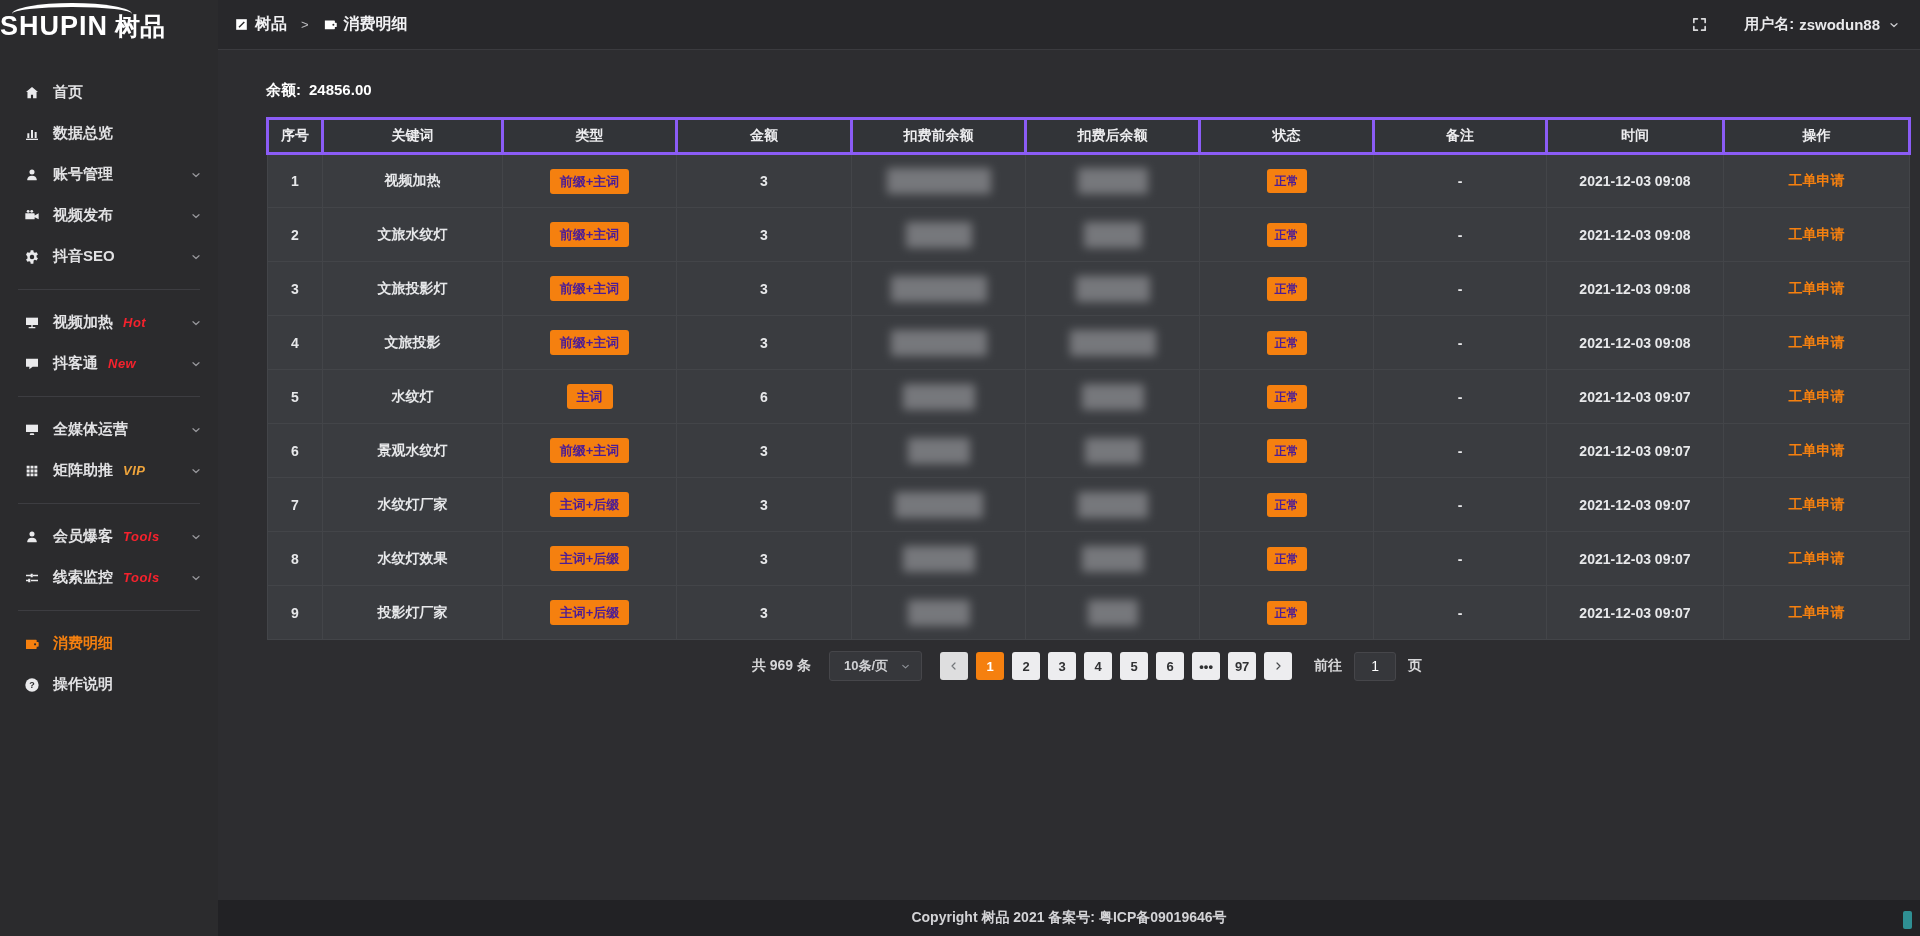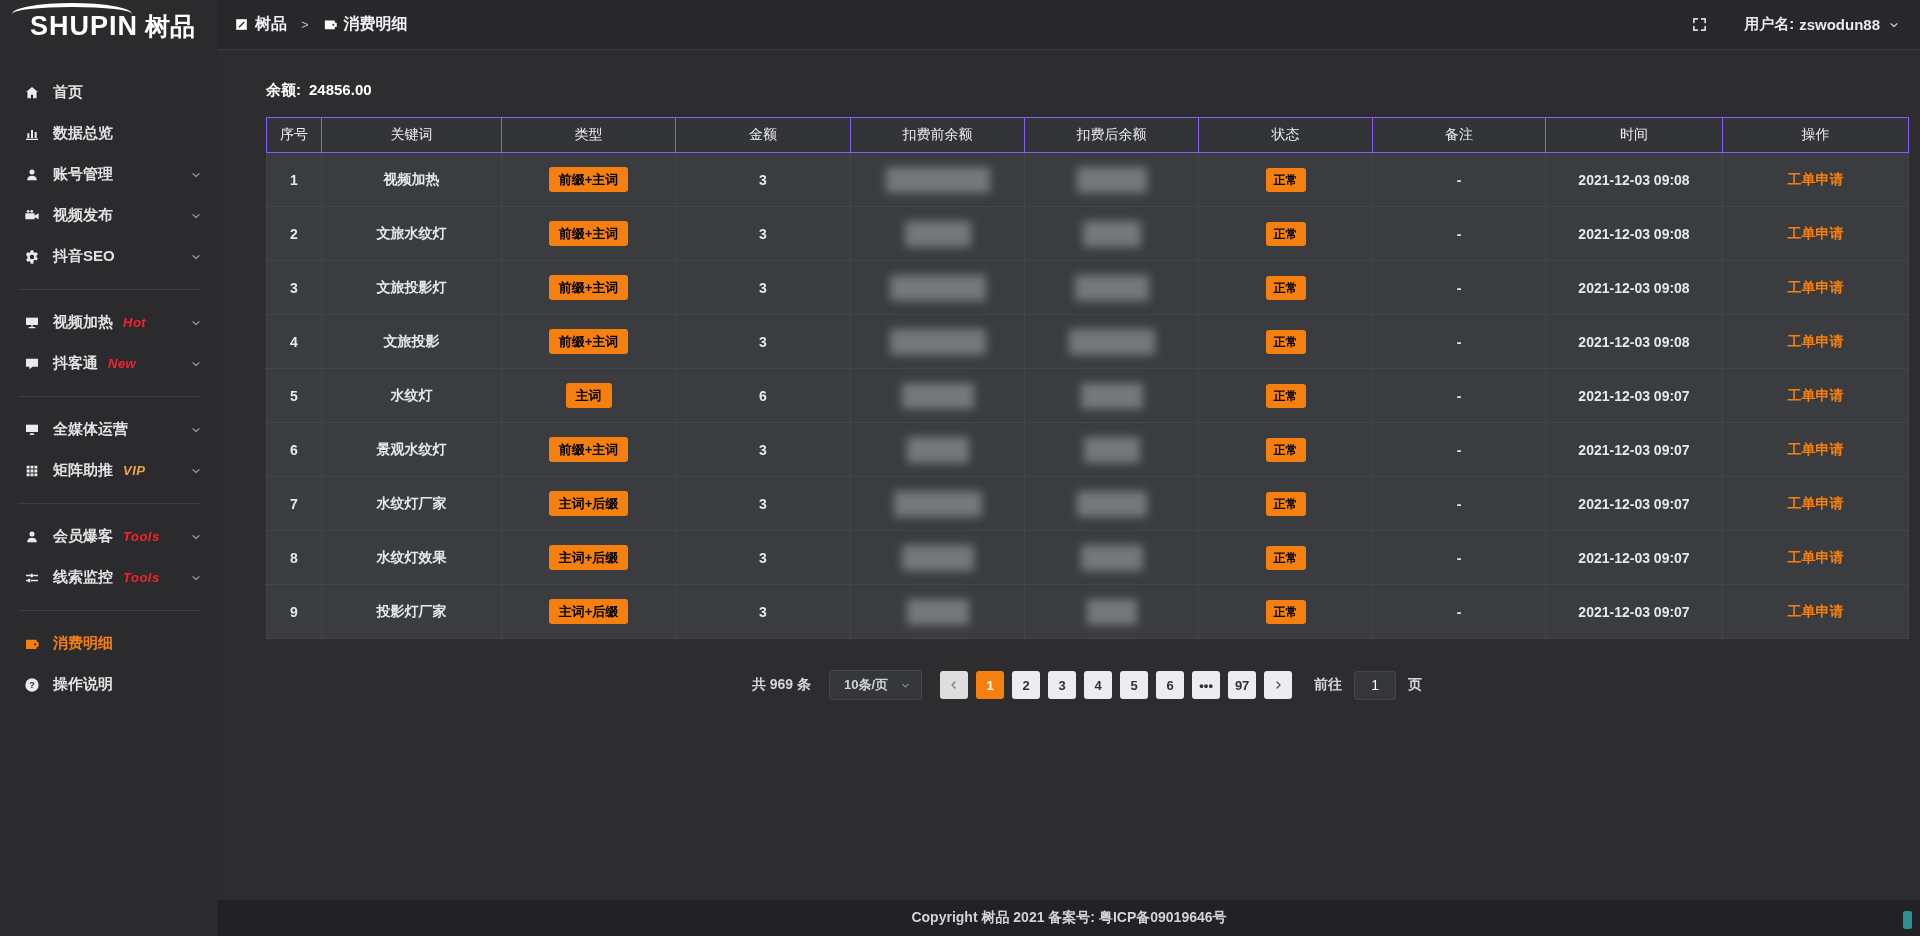--- a/index.html
+++ b/index.html
@@ -4,21 +4,21 @@
 <style>
   :root{ --accent:#f5800f; --red:#f5222d; --gold:#f0a53c; }
   *{margin:0;padding:0;box-sizing:border-box;}
   html,body{width:1920px;height:936px;}
   body{font-family:"Liberation Sans","DejaVu Sans",sans-serif;background:#2d2d30;overflow:hidden;}
   .ic{width:1em;height:1em;display:block;}
   .app{position:relative;width:1920px;height:936px;background:#2d2d30;overflow:hidden;}
 
   
   .sidebar{position:absolute;left:0;top:0;bottom:0;width:218px;background:#2b2b2d;z-index:3;}
-  .logo{height:52px;display:flex;align-items:center;padding-left:30px;position:relative;color:#fff;cursor:pointer;}
+  .logo{height:52px;display:flex;align-items:center;padding-left:0;position:relative;color:#fff;cursor:pointer;}
   .logo-arc{position:absolute;top:3px;left:12px;width:120px;height:11px;border-top:4px solid #fff;border-radius:60px 60px 0 0/11px 11px 0 0;}
   .logo-en{font-size:27px;font-weight:800;letter-spacing:1px;}
   .logo-cn{font-size:25px;font-weight:800;margin-left:7px;}
   #sb-menu{padding-top:20px;}
   .s-item{height:41px;display:flex;align-items:center;padding:0 16px 0 24px;color:#e2e2e4;cursor:pointer;}
   .s-ic{font-size:16px;color:#eaeaec;display:flex;}
   .s-label{font-size:15px;margin-left:13px;font-weight:600;}
   .s-badge{font-style:italic;font-weight:800;font-size:13px;margin-left:10px;letter-spacing:.5px;}
   .s-badge.red{color:var(--red);}
   .s-badge.gold{color:var(--gold);}
@@ -35,30 +35,30 @@
   .bc-sep{color:#bdbdc1;font-size:13px;font-weight:400;margin:0 4px;}
   .topbar-right{display:flex;align-items:center;gap:36px;color:#e9e9eb;font-size:15px;font-weight:600;}
   .fs-btn{font-size:17px;display:flex;cursor:pointer;color:#d9d9db;}
   .user-menu{display:flex;align-items:center;gap:5px;cursor:pointer;}
   .u-caret{font-size:12px;color:#cfcfd2;display:flex;margin-left:3px;}
 
   
   .content{position:absolute;left:218px;top:51px;right:0;bottom:36px;padding:30px 12px 0 48px;}
   .balance{display:flex;align-items:baseline;gap:8px;color:#fff;font-size:15px;font-weight:700;}
   .tbl{border-collapse:collapse;table-layout:fixed;width:1642px;margin-top:17px;}
-  .tbl th{background:#323438;height:35px;font-size:14px;color:#ededef;font-weight:400;border:1px solid #8b5cf6;text-align:center;}
+  .tbl th{background:#323438;height:35px;font-size:14px;color:#ededef;font-weight:700;border:3px solid #8b5cf6;text-align:center;}
   .tbl td{background:#3a3c40;height:54px;text-align:center;vertical-align:middle;border:1px solid #434549;font-size:14px;color:#e7e8ea;font-weight:700;}
-  .badge{display:inline-block;background:var(--accent);color:#000000;border-radius:3px;line-height:1;text-align:right;}
+  .badge{display:inline-block;background:var(--accent);color:#4c1d95;border-radius:3px;line-height:1;text-align:right;}
   .type-badge{padding:6px 10px;font-size:13px;font-weight:700;}
   .status-badge{padding:6px 8px;font-size:12px;font-weight:700;}
   .action-link{color:var(--accent);cursor:pointer;font-weight:700;font-size:14px;}
   .mask{height:26px;margin:0 auto;background:#97989c;border-radius:2px;filter:blur(5px);opacity:.65;}
 
   
-  .pager{margin-top:31px;display:flex;justify-content:center;align-items:center;gap:8px;color:#d7d7d9;font-size:14px;font-weight:600;}
+  .pager{margin-top:11px;display:flex;justify-content:center;align-items:center;gap:8px;color:#d7d7d9;font-size:14px;font-weight:600;}
   .pg-size{height:30px;background:#36373b;border:1px solid #46464a;border-radius:3px;display:flex;align-items:center;gap:12px;
            padding:0 10px 0 14px;font-size:13px;color:#d0d1d4;margin:0 10px;cursor:pointer;}
   .sel-caret{font-size:11px;color:#909399;display:flex;}
   .pages{display:flex;gap:8px;}
   .pg-btn{min-width:28px;height:28px;background:#ededef;color:#303133;font-weight:700;font-size:13px;border:none;border-radius:3px;
           display:flex;align-items:center;justify-content:center;padding:0 6px;cursor:pointer;font-family:inherit;}
   .pg-btn.active{background:var(--accent);color:#fff;}
   .pg-btn.prev{background:#dededf;color:#73767a;font-size:12px;}
   .pg-btn.next{color:#45474a;font-size:12px;}
   .pg-goto-label{margin-left:14px;}

